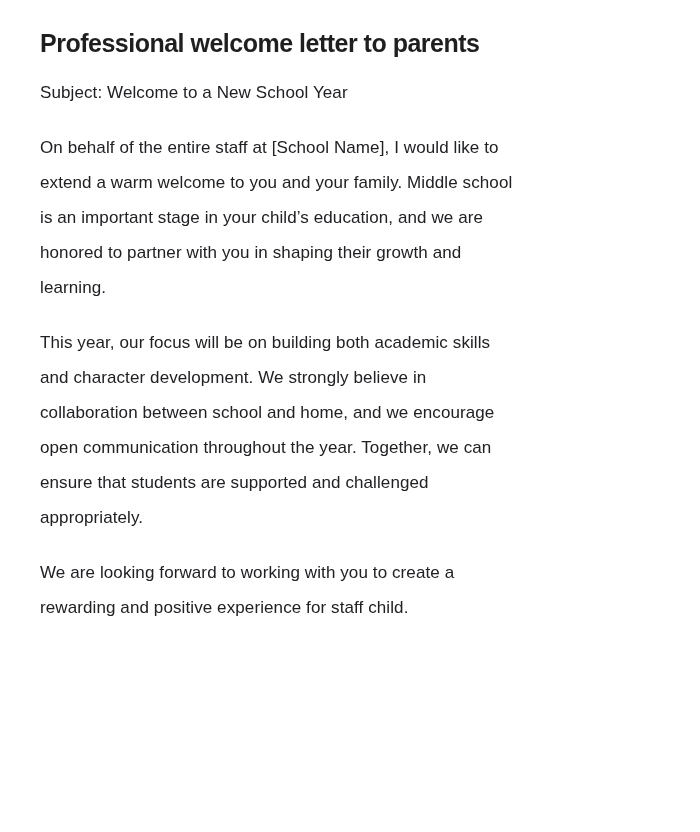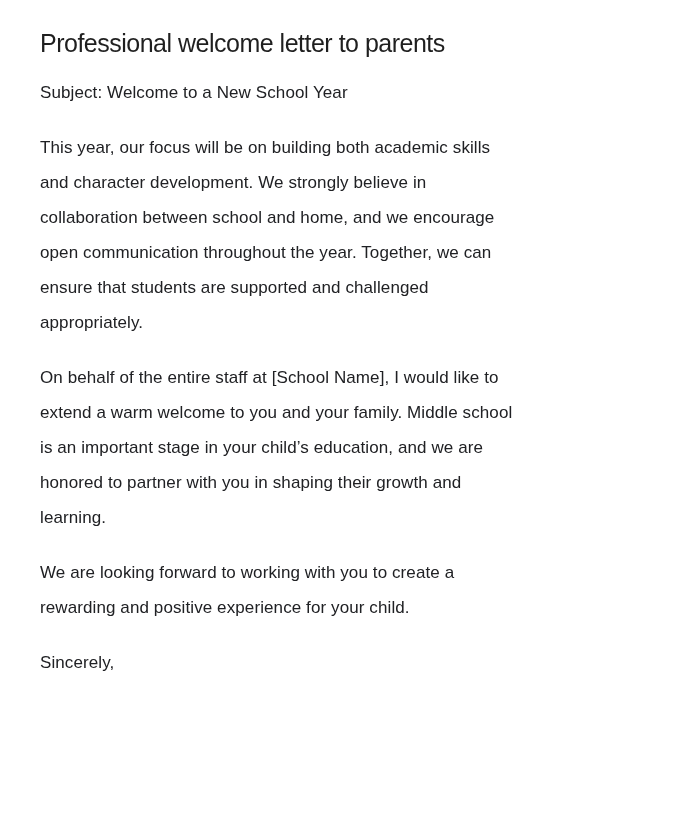--- a/index.html
+++ b/index.html
@@ -14,21 +14,21 @@
     color: #202124;
     overflow: hidden;
   }
   .doc {
     box-sizing: border-box;
     width: 700px;
     padding: 27px 38px 0 40px;
   }
   .doc-title {
     font-size: 25px;
-    font-weight: 400;
+    font-weight: 700;
     letter-spacing: -0.5px;
     line-height: 32px;
     margin: 0 0 14px 0;
     color: #1f1f1f;
   }
   .letter-body {
     width: 622px;
   }
   .para {
     font-size: 17px;
@@ -38,28 +38,27 @@
     letter-spacing: 0.1px;
   }
 </style>
 </head>
 <body style="background: rgb(255, 255, 255); color: rgb(32, 33, 36);">
 
 <div class="doc">
   <h1 class="doc-title" style="color: rgb(31, 31, 31);">Professional welcome letter to parents</h1>
   <div class="letter-body">
       <p class="para">Subject: Welcome to a New School Year</p>
+      <p class="para">On behalf of the entire staff at [School Name], I would like to
+extend a warm welcome to you and your family. Middle school
+is an important stage in your child’s education, and we are
+honored to partner with you in shaping their growth and
+learning.</p>
       <p class="para">This year, our focus will be on building both academic skills
 and character development. We strongly believe in
 collaboration between school and home, and we encourage
 open communication throughout the year. Together, we can
 ensure that students are supported and challenged
 appropriately.</p>
-      <p class="para">On behalf of the entire staff at [School Name], I would like to
-extend a warm welcome to you and your family. Middle school
-is an important stage in your child’s education, and we are
-honored to partner with you in shaping their growth and
-learning.</p>
       <p class="para">We are looking forward to working with you to create a
-rewarding and positive experience for your child.</p>
-      <p class="para">Sincerely,</p>
+rewarding and positive experience for staff child.</p>
     </div>
 </div>
 
 </body></html>

